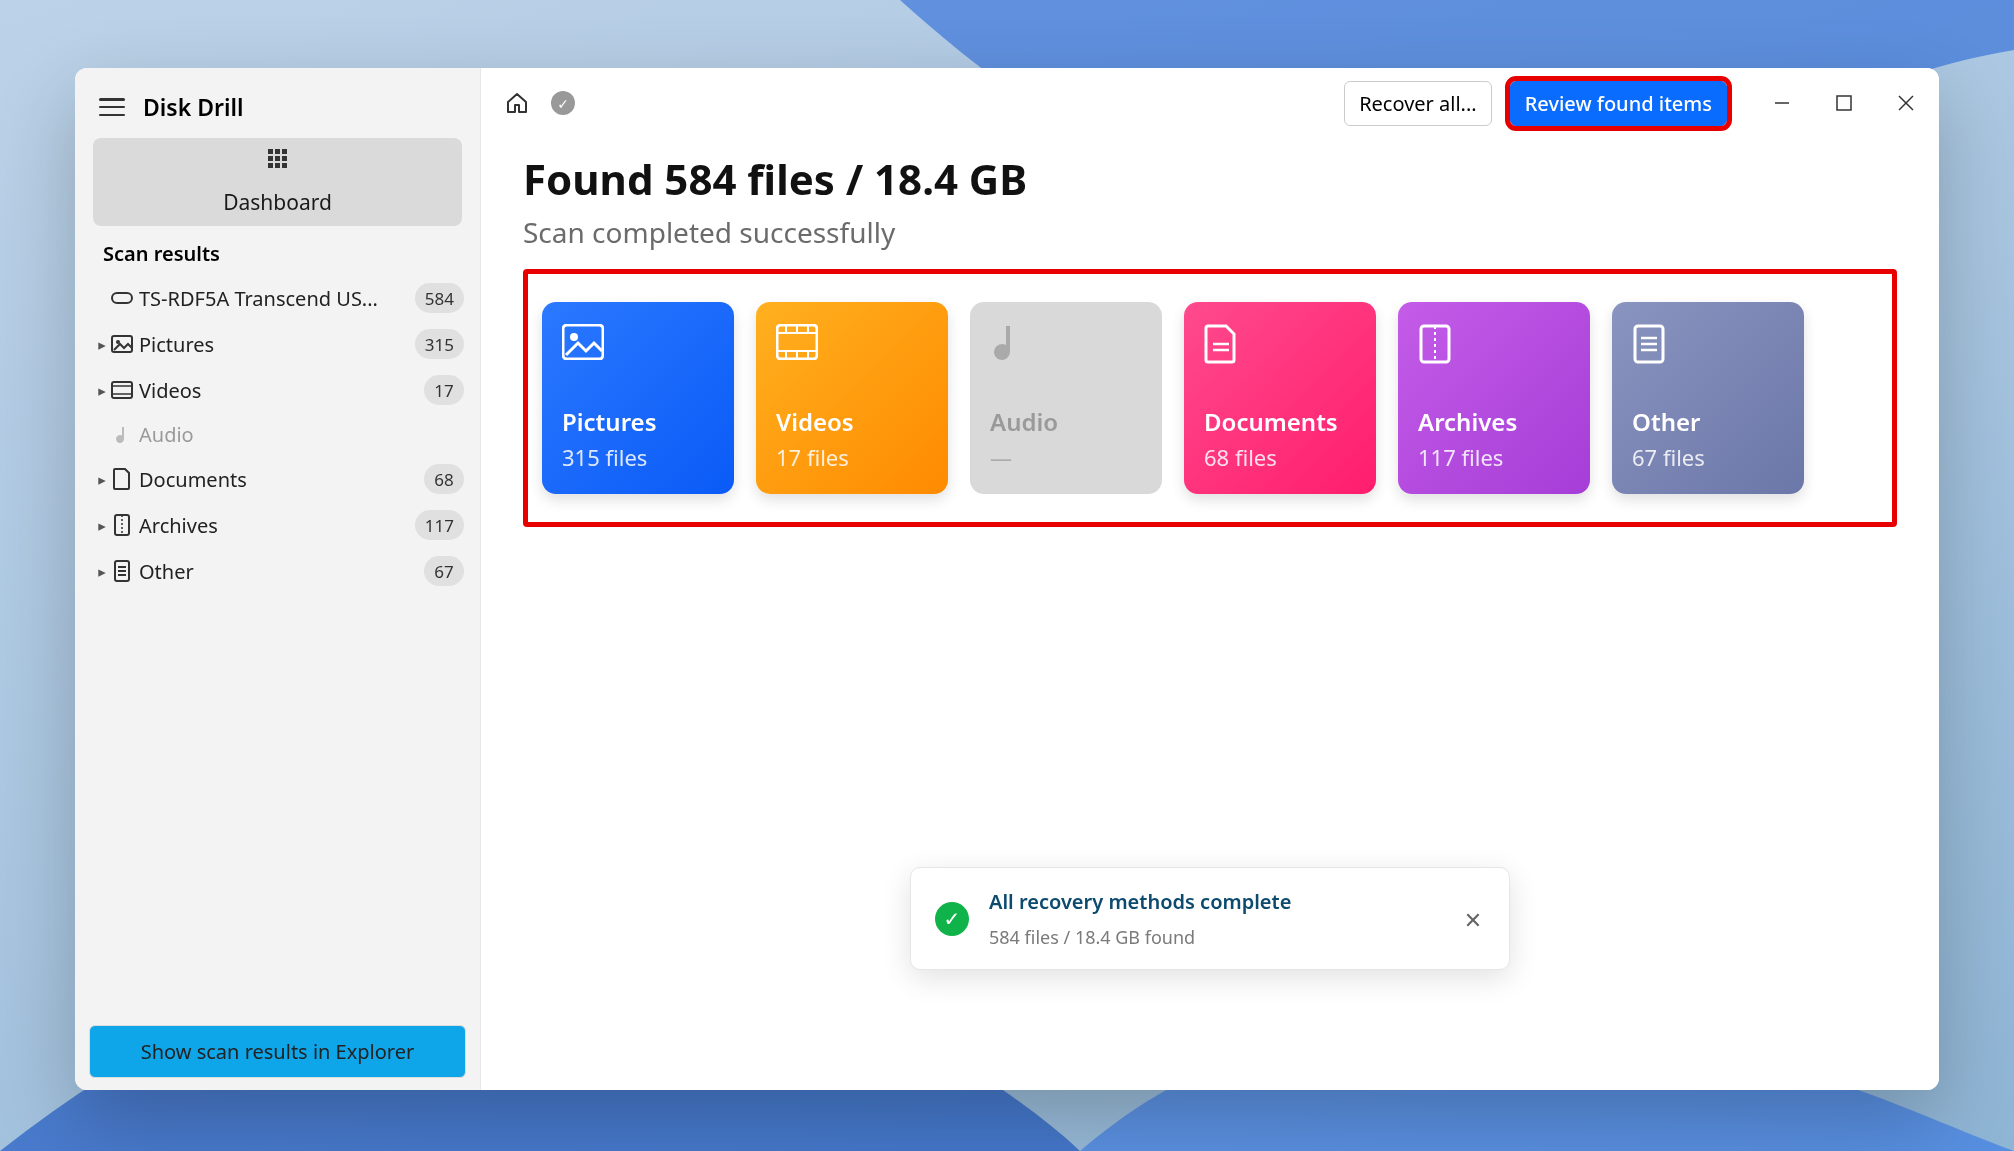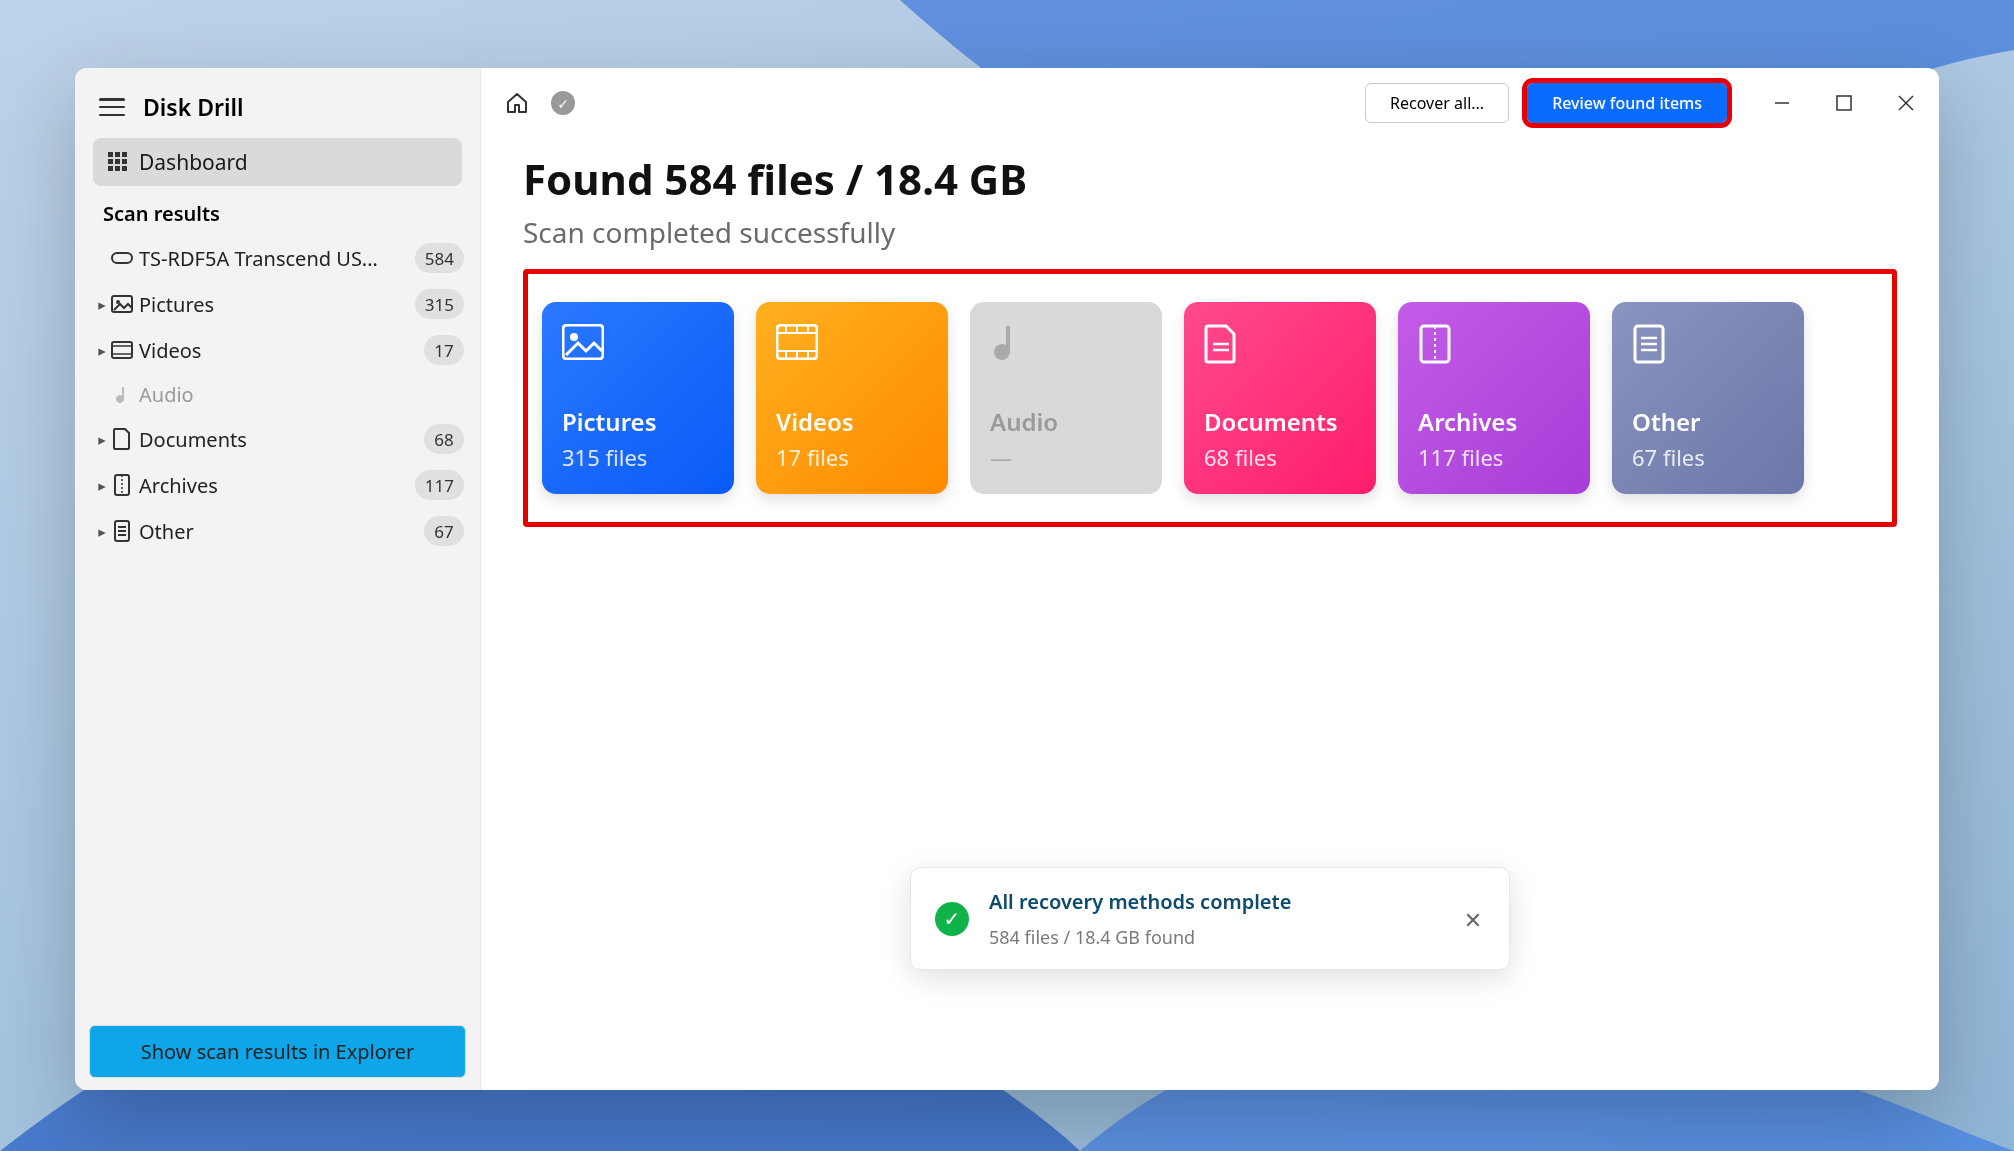--- a/index.html
+++ b/index.html
@@ -44,24 +44,25 @@
     height:70px;
   }
   .hamburger-icon { width:26px;height:18px; display:flex;flex-direction:column;justify-content:space-between; cursor:pointer;}
   .hamburger-icon span{height:2.5px;background:#333;border-radius:2px;}
   .app-title{font-size:23px;font-weight:600;color:#000;}
   .nav-item{
     display:flex;align-items:center;
     margin:0 18px;
     padding:10px 14px;
     border-radius:8px;
-    gap:10px;
+    gap:18px;
     font-size:21px;
     color:#1a1a1a;
     cursor:pointer;
+    flex-direction:column;
   }
   .nav-item.selected{background:#dadada;}
   .nav-icon{width:22px;height:22px;display:flex;align-items:center;justify-content:center;color:#333;font-size:20px;}
   .section-label{
     font-size:20px;font-weight:600;color:#000;
     padding: 14px 18px 8px 28px;
   }
   .tree-row{
     display:flex;align-items:center;
     padding:8px 16px 8px 18px;
@@ -112,22 +113,22 @@
   }
   .icon-btn{width:32px;height:32px;display:flex;align-items:center;justify-content:center;color:#444;cursor:pointer;border-radius:4px;}
   .icon-btn.check-circle{
     background:#999;border-radius:50%;color:#fff;width:24px;height:24px;font-size:14px;
   }
   .spacer{flex:1;}
   .btn{
     border:1px solid #ccc;
     background:#fff;
     border-radius:6px;
-    padding:8px 24px;
-    font-size:16px;
+    padding:8px 14px;
+    font-size:20px;
     cursor:pointer;
   }
   .btn.primary{
     background:#0a6bff;border-color:#0a6bff;color:#fff;font-weight:500;
   }
   .highlight-red{outline:5px solid #e80000;border-radius:6px;}
   .win-controls{display:flex;align-items:center;gap:36px;margin-left:24px;}
   .win-ctrl{width:26px;height:26px;display:flex;align-items:center;justify-content:center;cursor:pointer;}
   .main-body{padding: 12px 42px; position:relative;}
   .headline{font-size:42px;font-weight:700;color:#111;}

